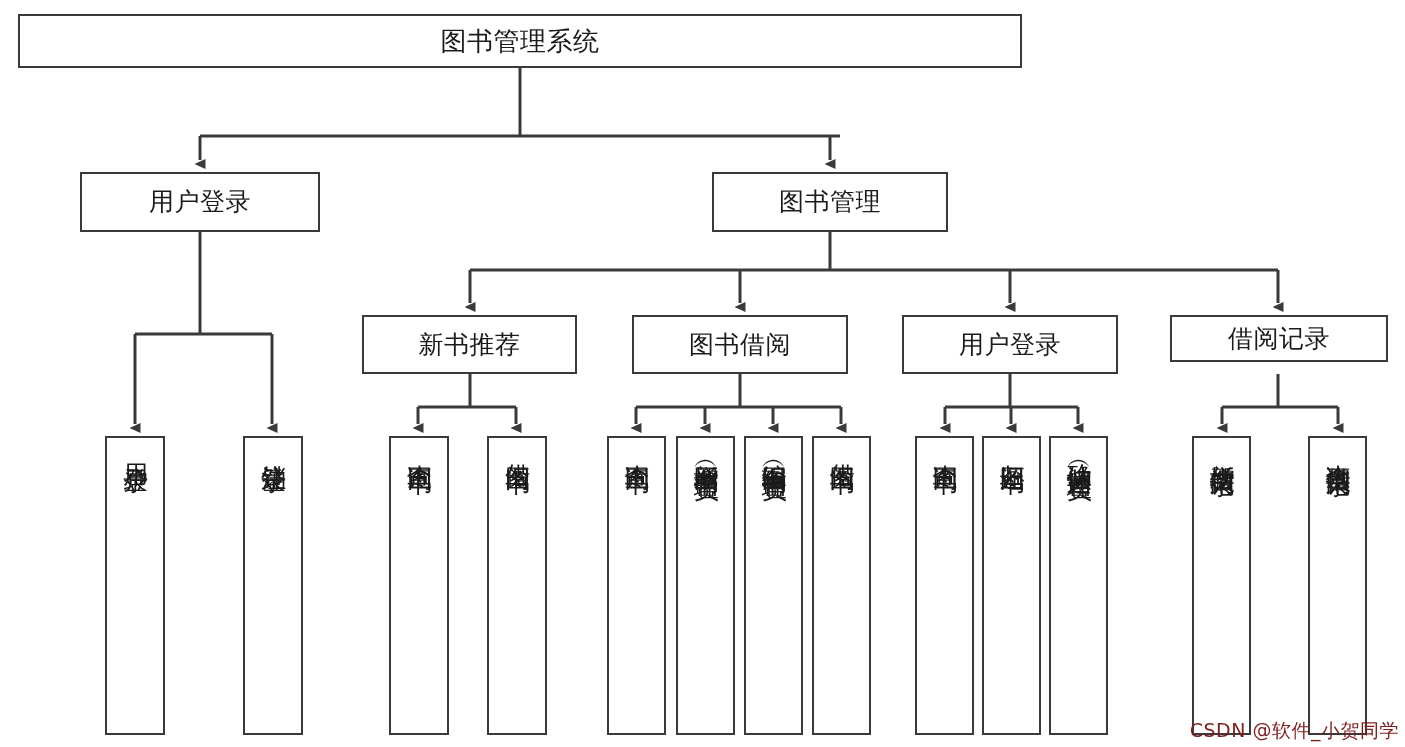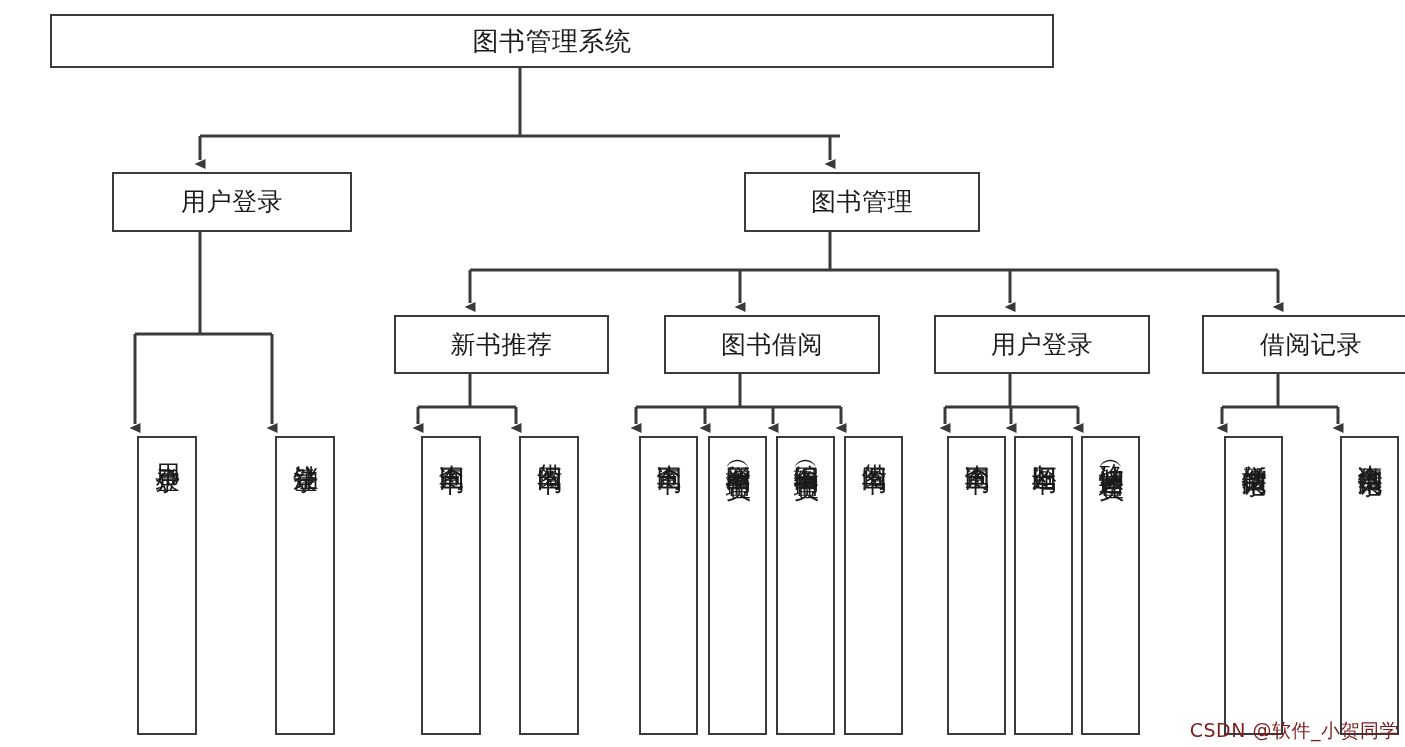--- a/index.html
+++ b/index.html
@@ -29,21 +29,20 @@
   .node {
     position: absolute;
     box-sizing: border-box;
     background: #ffffff;
     border: 2.5px solid #3a3a3a;
     display: flex;
     align-items: center;
     justify-content: center;
     color: #1b1b1b;
     text-align: center;
-    margin-left: 32px;
   }
   .node .node-label {
     display: block;
     line-height: 1.18;
     letter-spacing: 0.5px;
     white-space: pre-line;
   }
   
   .node.horiz .node-label {
     font-size: 25px;
@@ -143,21 +142,21 @@
 
   <div class="node horiz" style="left:362px; top:315px; width:215px; height:59px;">
     <span class="node-label">新书推荐</span>
   </div>
   <div class="node horiz" style="left:632px; top:315px; width:216px; height:59px;">
     <span class="node-label">图书借阅</span>
   </div>
   <div class="node horiz" style="left:902px; top:315px; width:216px; height:59px;">
     <span class="node-label">用户登录</span>
   </div>
-  <div class="node horiz" style="left:1170px; top:315px; width:218px; height:59px;">
+  <div class="node horiz" style="left:1170px; top:315px; width:218px; height:47px;">
     <span class="node-label">借阅记录</span>
   </div>
 
   <div class="node vert" style="left:105px; top:436px; width:60px; height:299px;">
     <span class="node-label">用户登录</span>
   </div>
   <div class="node vert" style="left:243px; top:436px; width:60px; height:299px;">
     <span class="node-label">注销登录</span>
   </div>
 

